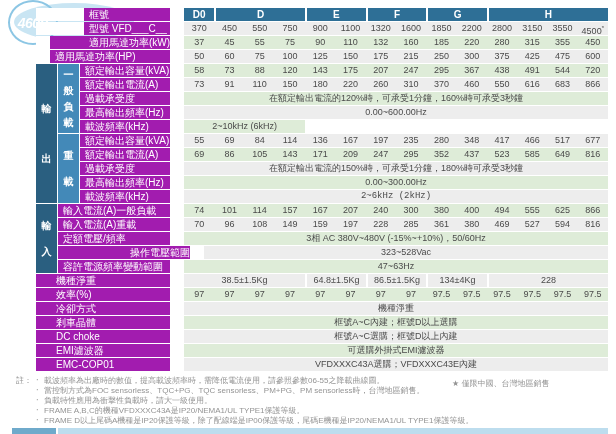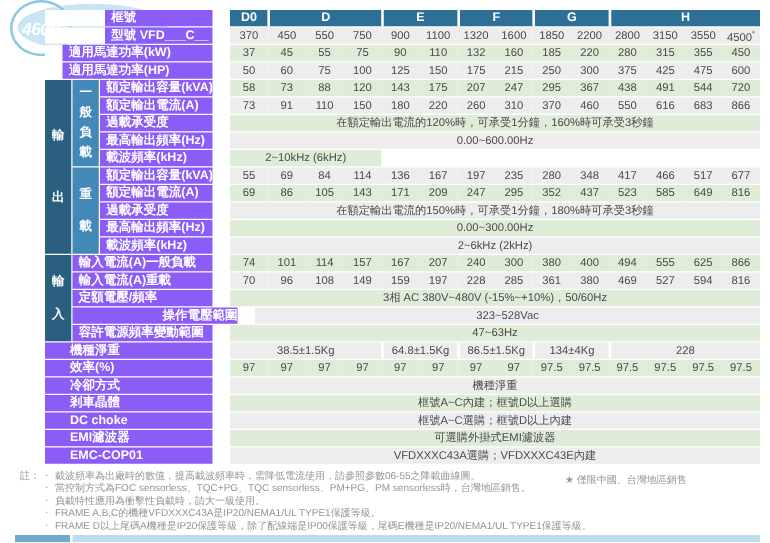--- a/index.html
+++ b/index.html
@@ -8,21 +8,21 @@
   
   .swoosh{position:absolute;left:14px;top:3px;width:120px;height:38px;border-radius:50%;background:#c9e5f3;}
   .badge{position:absolute;left:8px;top:0px;width:50px;height:45px;border-radius:50%;
          background:radial-gradient(circle at 35% 30%,#3c95cf 0%,#116home 0%,#1a74b4 40%,#0d5c9b 100%);
          border:2px solid #8cc6e4;box-sizing:border-box;display:flex;align-items:center;justify-content:center;}
   .badge span{color:#fff;font-weight:bold;font-style:italic;font-size:14px;letter-spacing:-0.5px;}
   
   .table{position:absolute;left:36px;top:8px;width:572px;}
   .row{display:flex;height:13px;margin-bottom:1px;}
   .sp{background:#ffffff;flex:none;}
-  .lbl{flex:none;background:#8b5cf6;color:#fff;font-weight:bold;font-size:10px;line-height:13px;
+  .lbl{flex:none;background:#a21caf;color:#fff;font-weight:normal;font-size:10px;line-height:13px;
        padding-left:5px;box-sizing:border-box;white-space:nowrap;overflow:hidden;margin-right:2px;}
   .lbl.pad20{padding-left:20px;}
   .data{flex:1;display:flex;min-width:0;margin-left:12px;}
   .v{flex:1;text-align:center;font-size:9px;line-height:13px;color:#4a4a4a;}
   .s{text-align:center;font-size:9px;line-height:13px;color:#4a4a4a;box-sizing:border-box;
      white-space:nowrap;overflow:hidden;}
   .h{background:#2e6f96;color:#fff;font-weight:bold;font-size:10px;line-height:13px;text-align:center;
      box-sizing:border-box;}
   .gapL{border-left:2px solid #fff;}
   .shade-g > div{background-color:#deecd8;}
@@ -83,21 +83,21 @@
           <div class="v">1850</div>
           <div class="v">2200</div>
           <div class="v">2800</div>
           <div class="v">3150</div>
           <div class="v">3550</div>
           <div class="v">4500<sup>*</sup></div>
         </div>
       </div>
       <div class="row">
         <div class="sp" style="width: 14px;"></div>
-        <div class="lbl" style="width: 120px;">適用馬達功率(kW)</div>
+        <div class="lbl" style="width: 120px; text-align: right;">適用馬達功率(kW)</div>
         <div class="data shade-g">
           <div class="v">37</div>
           <div class="v">45</div>
           <div class="v">55</div>
           <div class="v">75</div>
           <div class="v">90</div>
           <div class="v">110</div>
           <div class="v">132</div>
           <div class="v">160</div>
           <div class="v">185</div>
@@ -240,21 +240,21 @@
         <div class="sp" style="width: 44px;"></div>
         <div class="lbl" style="width: 90px;">最高輸出頻率(Hz)</div>
         <div class="data shade-g">
           <div class="s" style="width: 100%;">0.00~300.00Hz</div>
         </div>
       </div>
       <div class="row">
         <div class="sp" style="width: 44px;"></div>
         <div class="lbl" style="width: 90px;">載波頻率(kHz)</div>
         <div class="data shade-w">
-          <div class="s" style="width: 100%;">2~6kHz (2kHz)</div>
+          <div class="s" style="width: 100%; font-family: Liberation Mono, monospace;">2~6kHz (2kHz)</div>
         </div>
       </div>
       <div class="row">
         <div class="sp" style="width: 22px;"></div>
         <div class="lbl" style="width: 112px;">輸入電流(A)一般負載</div>
         <div class="data shade-g">
           <div class="v">74</div>
           <div class="v">101</div>
           <div class="v">114</div>
           <div class="v">157</div>

